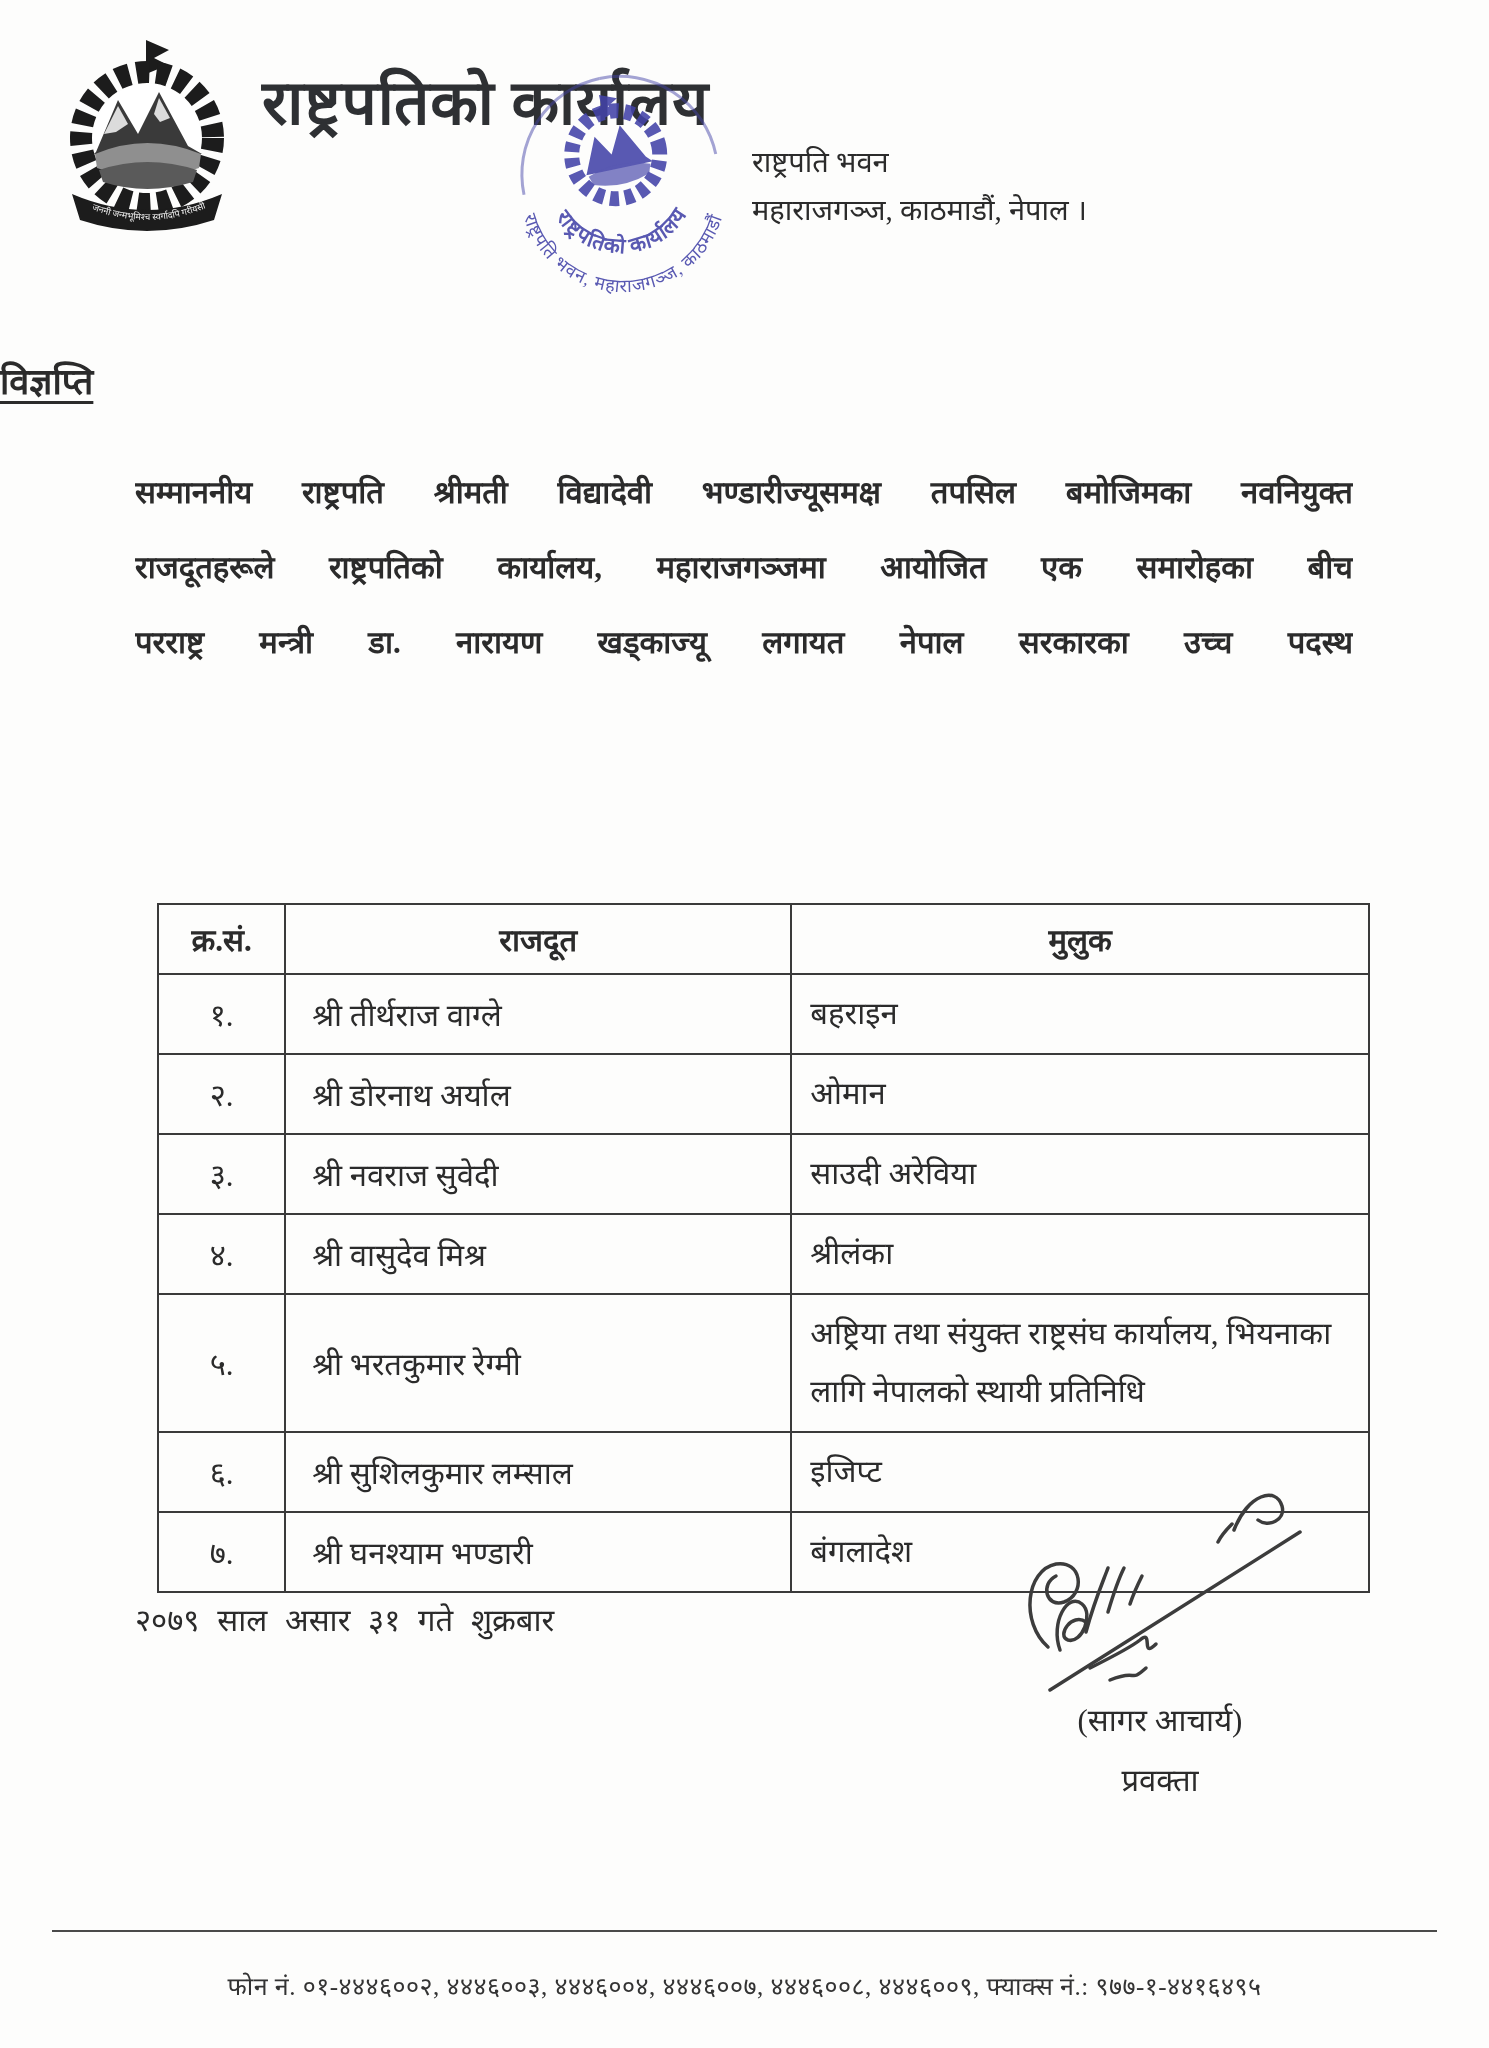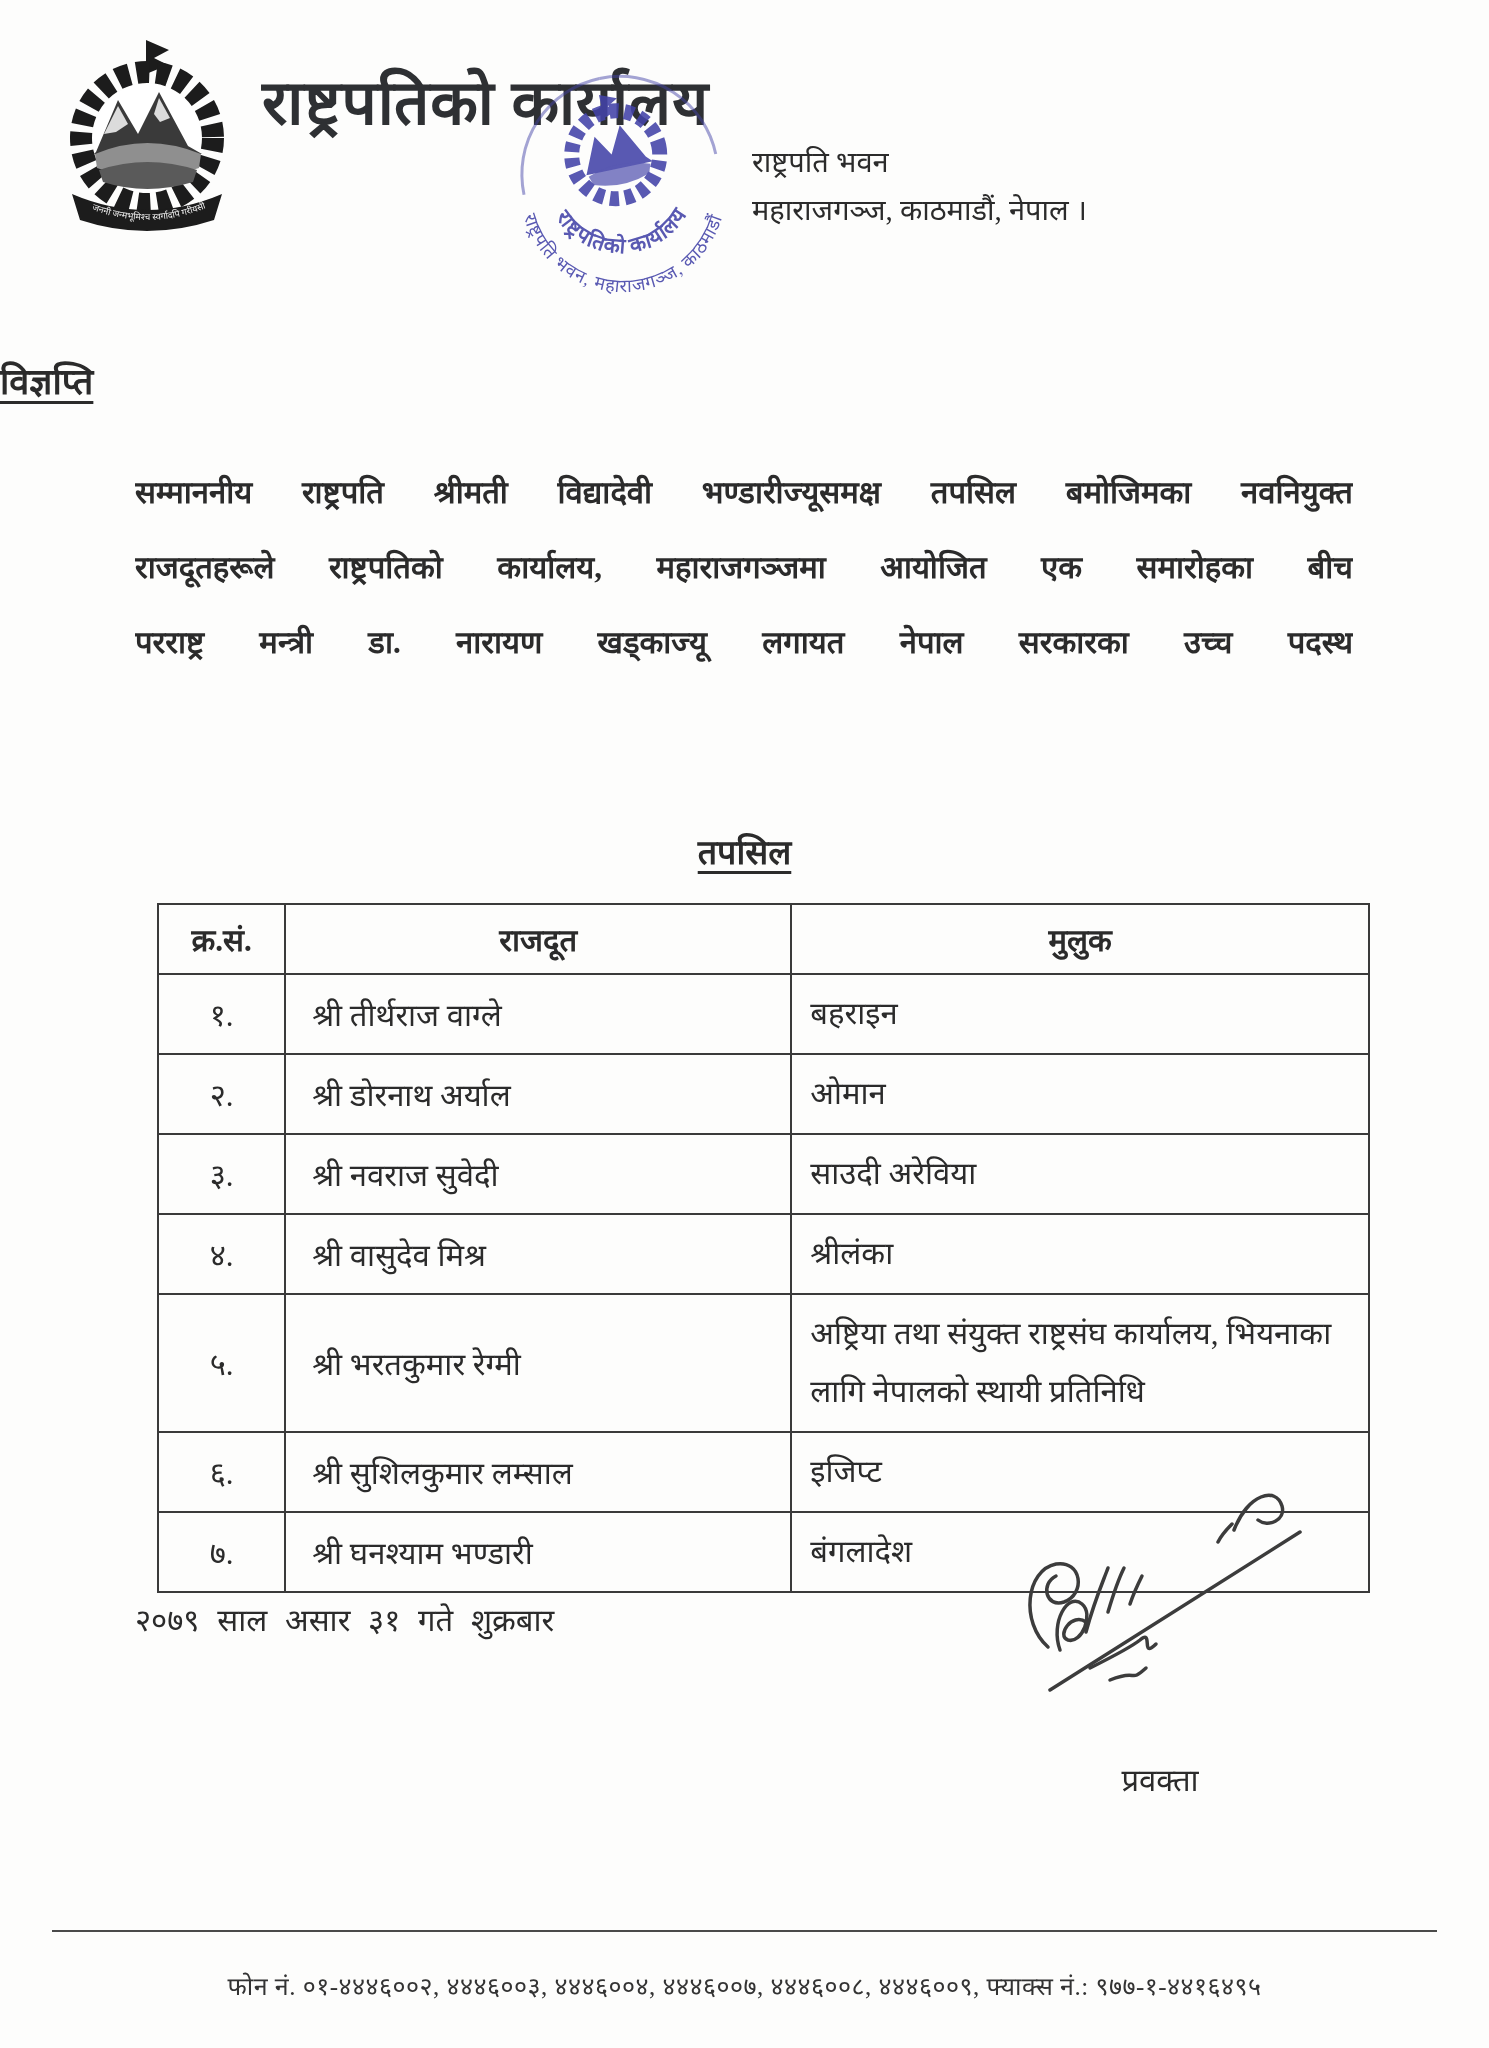--- a/index.html
+++ b/index.html
@@ -103,21 +103,20 @@
   </div>
 
   <div class="notice-heading">विज्ञप्ति</div>
 
   <div class="body-text">
     <div class="body-line">सम्माननीय राष्ट्रपति श्रीमती विद्यादेवी भण्डारीज्यूसमक्ष तपसिल बमोजिमका नवनियुक्त</div>
     <div class="body-line">राजदूतहरूले राष्ट्रपतिको कार्यालय, महाराजगञ्जमा आयोजित एक समारोहका बीच</div>
     <div class="body-line">परराष्ट्र मन्त्री डा. नारायण खड्काज्यू लगायत नेपाल सरकारका उच्च पदस्थ</div>
   </div>
 
-  <div class="table-heading">तपसिल</div>
 
   <table class="amb-table">
     <thead>
       <tr>
         <th>क्र.सं.</th>
         <th>राजदूत</th>
         <th>मुलुक</th>
       </tr>
     </thead>
     <tbody>
@@ -167,18 +166,19 @@
       <path d="M70 178 C 60 150, 78 120, 92 132 C 104 142, 92 172, 78 168 C 66 164, 82 140, 96 150"></path>
       <path d="M96 160 C 104 130, 112 112, 118 96"></path>
       <path d="M118 140 C 124 120, 128 108, 134 96 M140 132 C 144 120, 148 112, 152 104"></path>
       <path d="M100 196 C 120 186, 140 176, 150 168 C 164 156, 150 188, 166 172"></path>
       <path d="M120 208 C 150 196, 138 212, 156 196"></path>
       <path d="M60 218 L 310 60"></path>
       <path d="M244 58 C 258 22, 286 14, 292 34 C 296 48, 278 56, 268 48"></path>
       <path d="M228 70 C 232 62, 238 56, 242 52"></path>
     </g>
   </svg>
+  <div class="signatory-name">(सागर आचार्य)</div>
   <div class="signatory-title">प्रवक्ता</div>
 
   <div class="footer-rule"></div>
   <div class="page-footer">फोन नं. ०१-४४४६००२, ४४४६००३, ४४४६००४, ४४४६००७, ४४४६००८, ४४४६००९, फ्याक्स नं.: ९७७-१-४४१६४९५</div>
 
 </div>
 
 </body></html>

